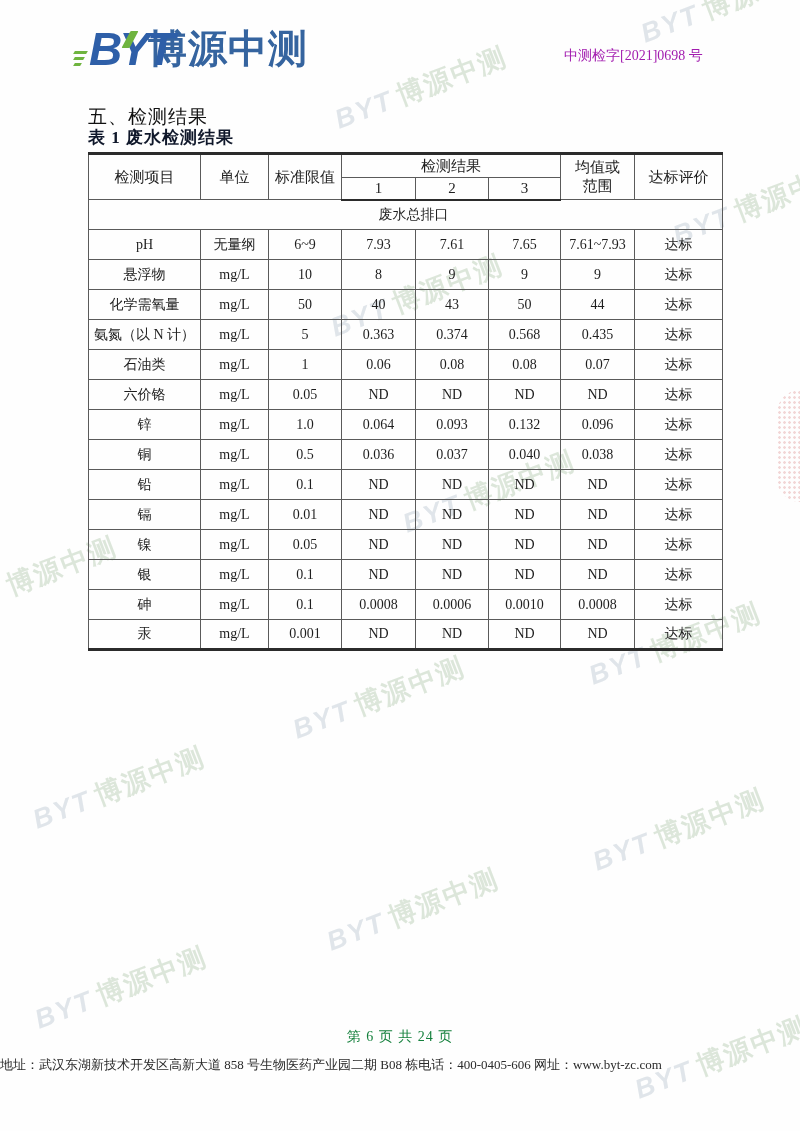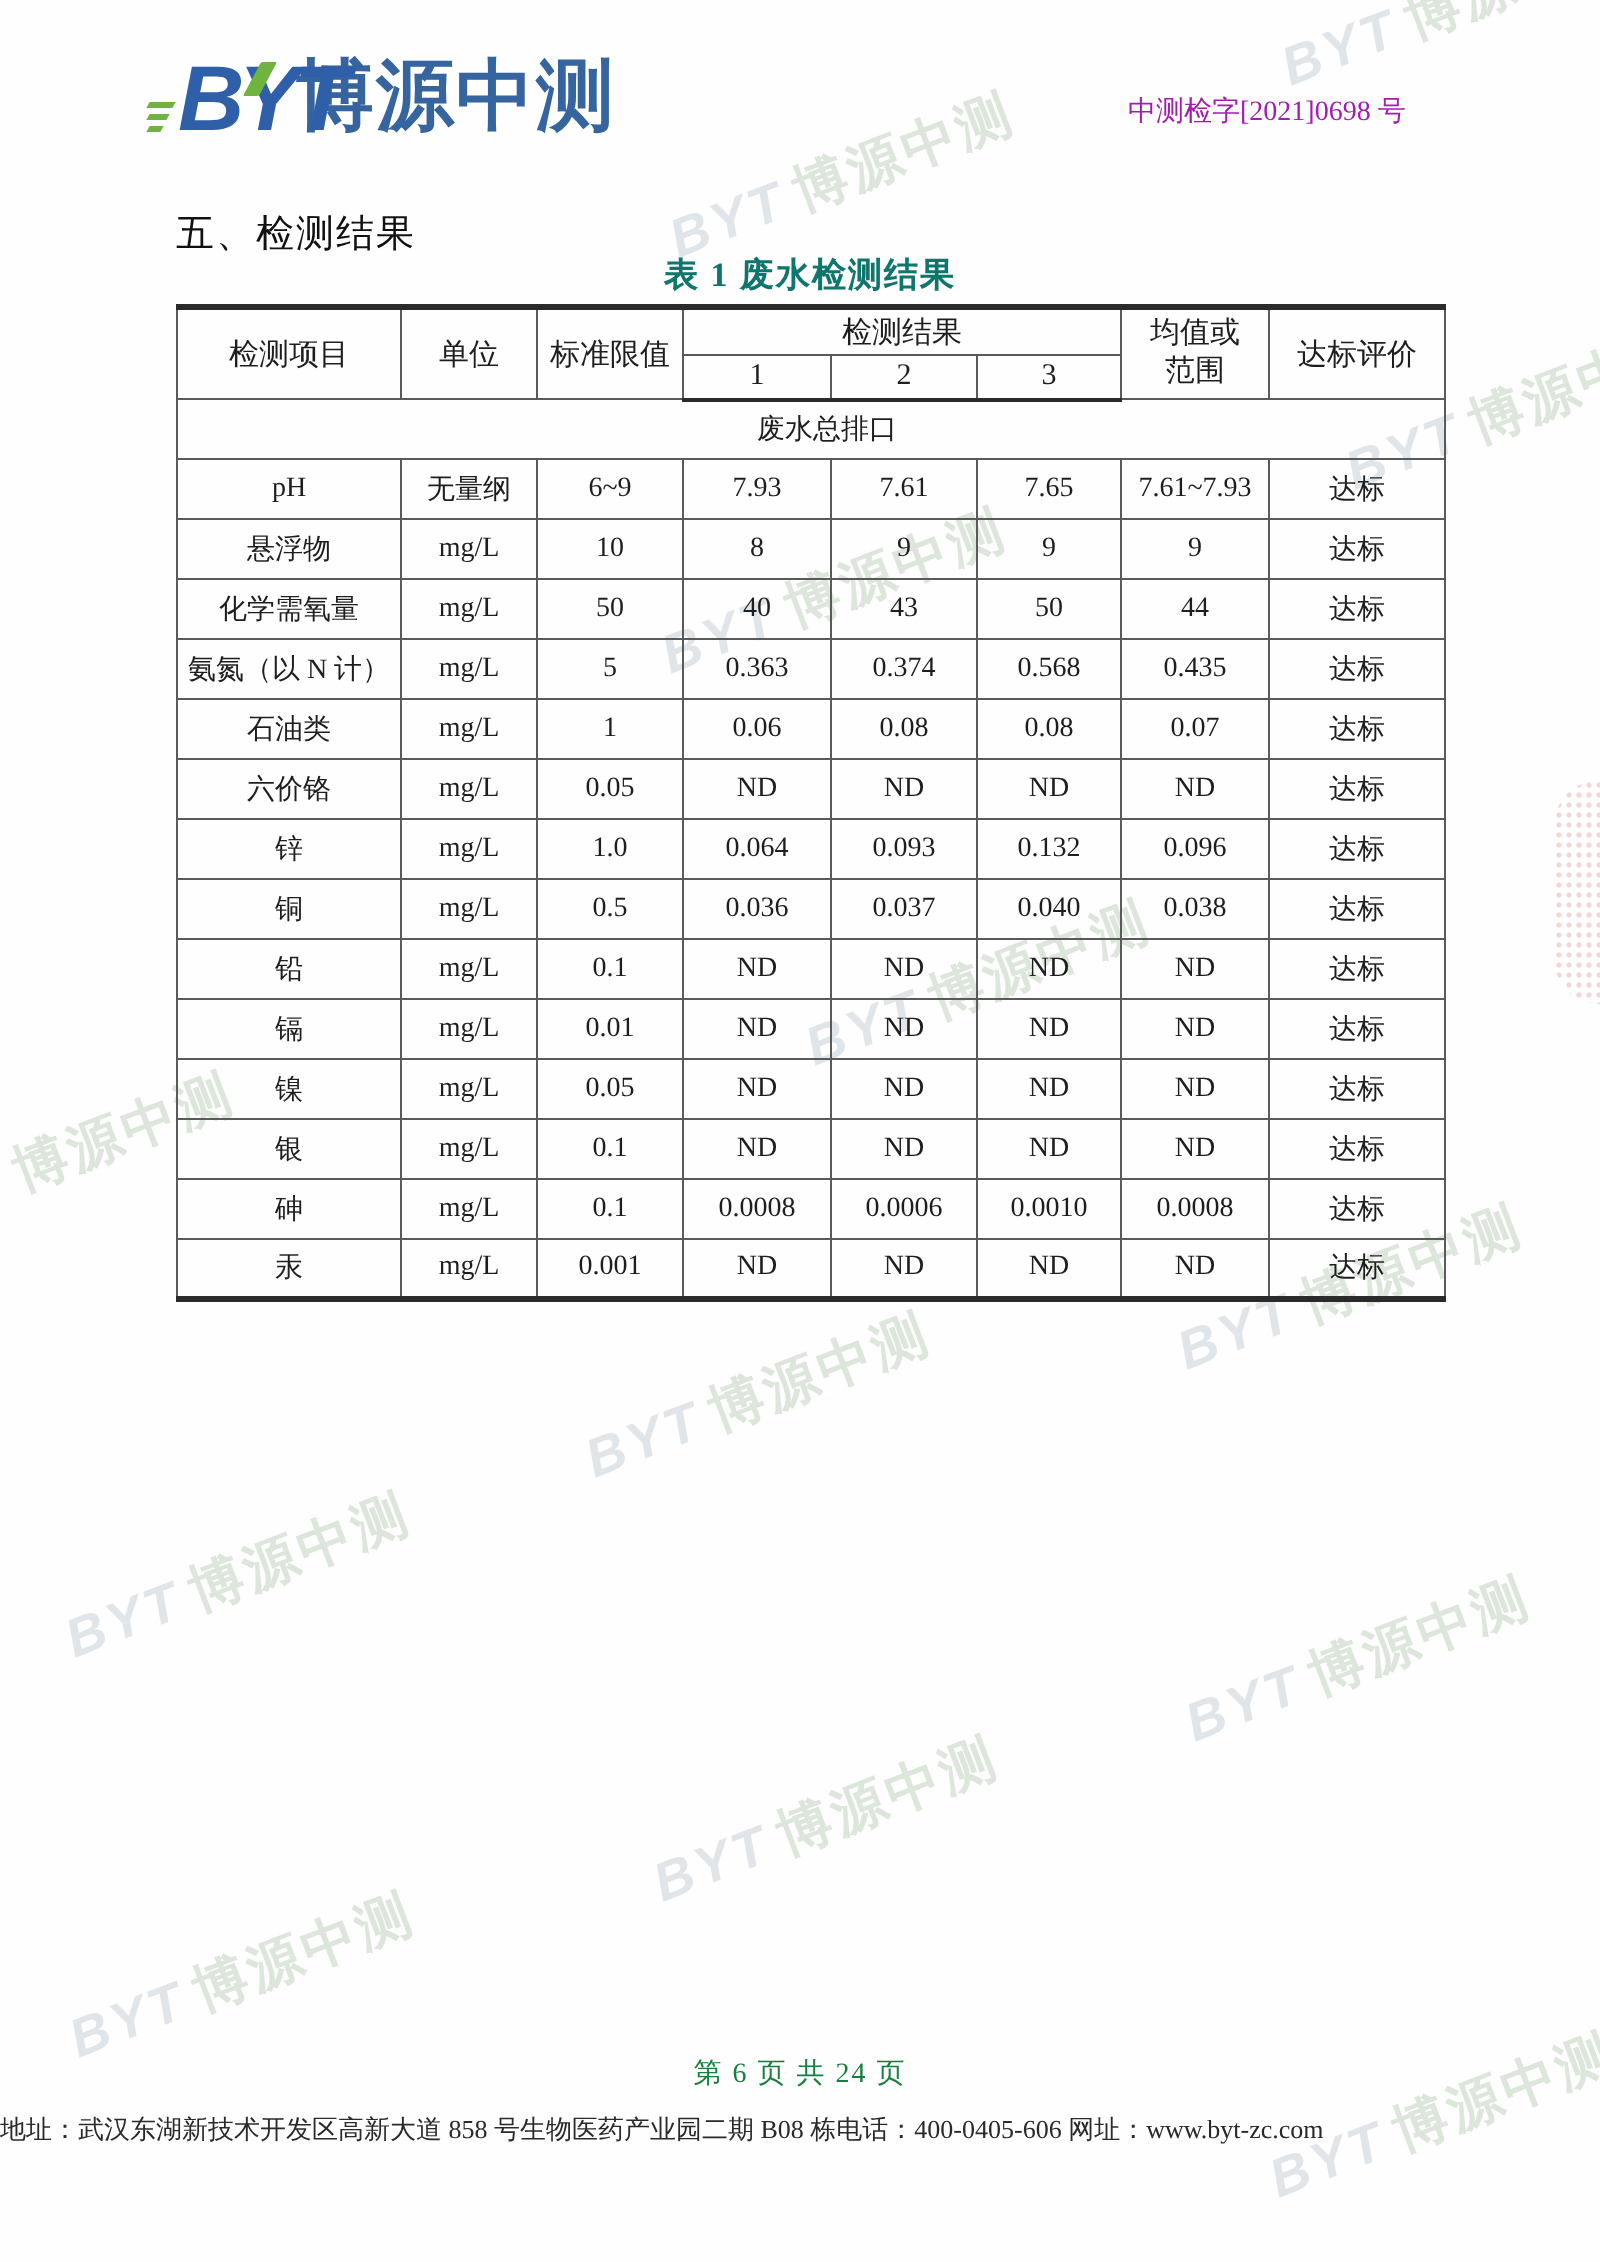--- a/index.html
+++ b/index.html
@@ -32,22 +32,22 @@
   .logo-y-green { position:absolute; left:36px; top:4px; width:8px; height:17px;
     background:#6fb43f; transform:skewX(-28deg); border-radius:1px; }
   .logo-name {
     font-family:"Liberation Sans","DejaVu Sans",sans-serif;
     font-size:39px; line-height:44px; font-weight:bold; color:#35649f;
     margin-left:10px; letter-spacing:1px;
   }
   .doc-number { position:absolute; left:564px; top:47px; font-size:14px; color:#a21caf; }
   .section-title { position:absolute; left:88px; top:104px; font-size:19px; color:#111; letter-spacing:1px; }
   
-  .table-title { position:absolute; left:88px; top:126px; width:634px; text-align:center;
-    font-size:17px; font-weight:bold; color:#0f766e; letter-spacing:1px; }
+  .table-title { position:absolute; left:88px; top:126px; width:634px; text-align:left;
+    font-size:17px; font-weight:bold; color:#0f172a; letter-spacing:1px; }
   table.results { position:absolute; left:88px; top:152px; width:634px;
     border-collapse:collapse; table-layout:fixed; }
   table.results { border-top:3px solid #2b2b2b; border-bottom:3px solid #2b2b2b; }
   table.results th, table.results td {
     border:1px solid #5a5a5a; text-align:center; vertical-align:middle;
     font-weight:normal; color:#1e1e1e; overflow:hidden;
   }
   table.results th { font-size:15px; }
   table.results td { font-size:14px; height:30px; }
   tr.hrow1 th { height:24px; }

